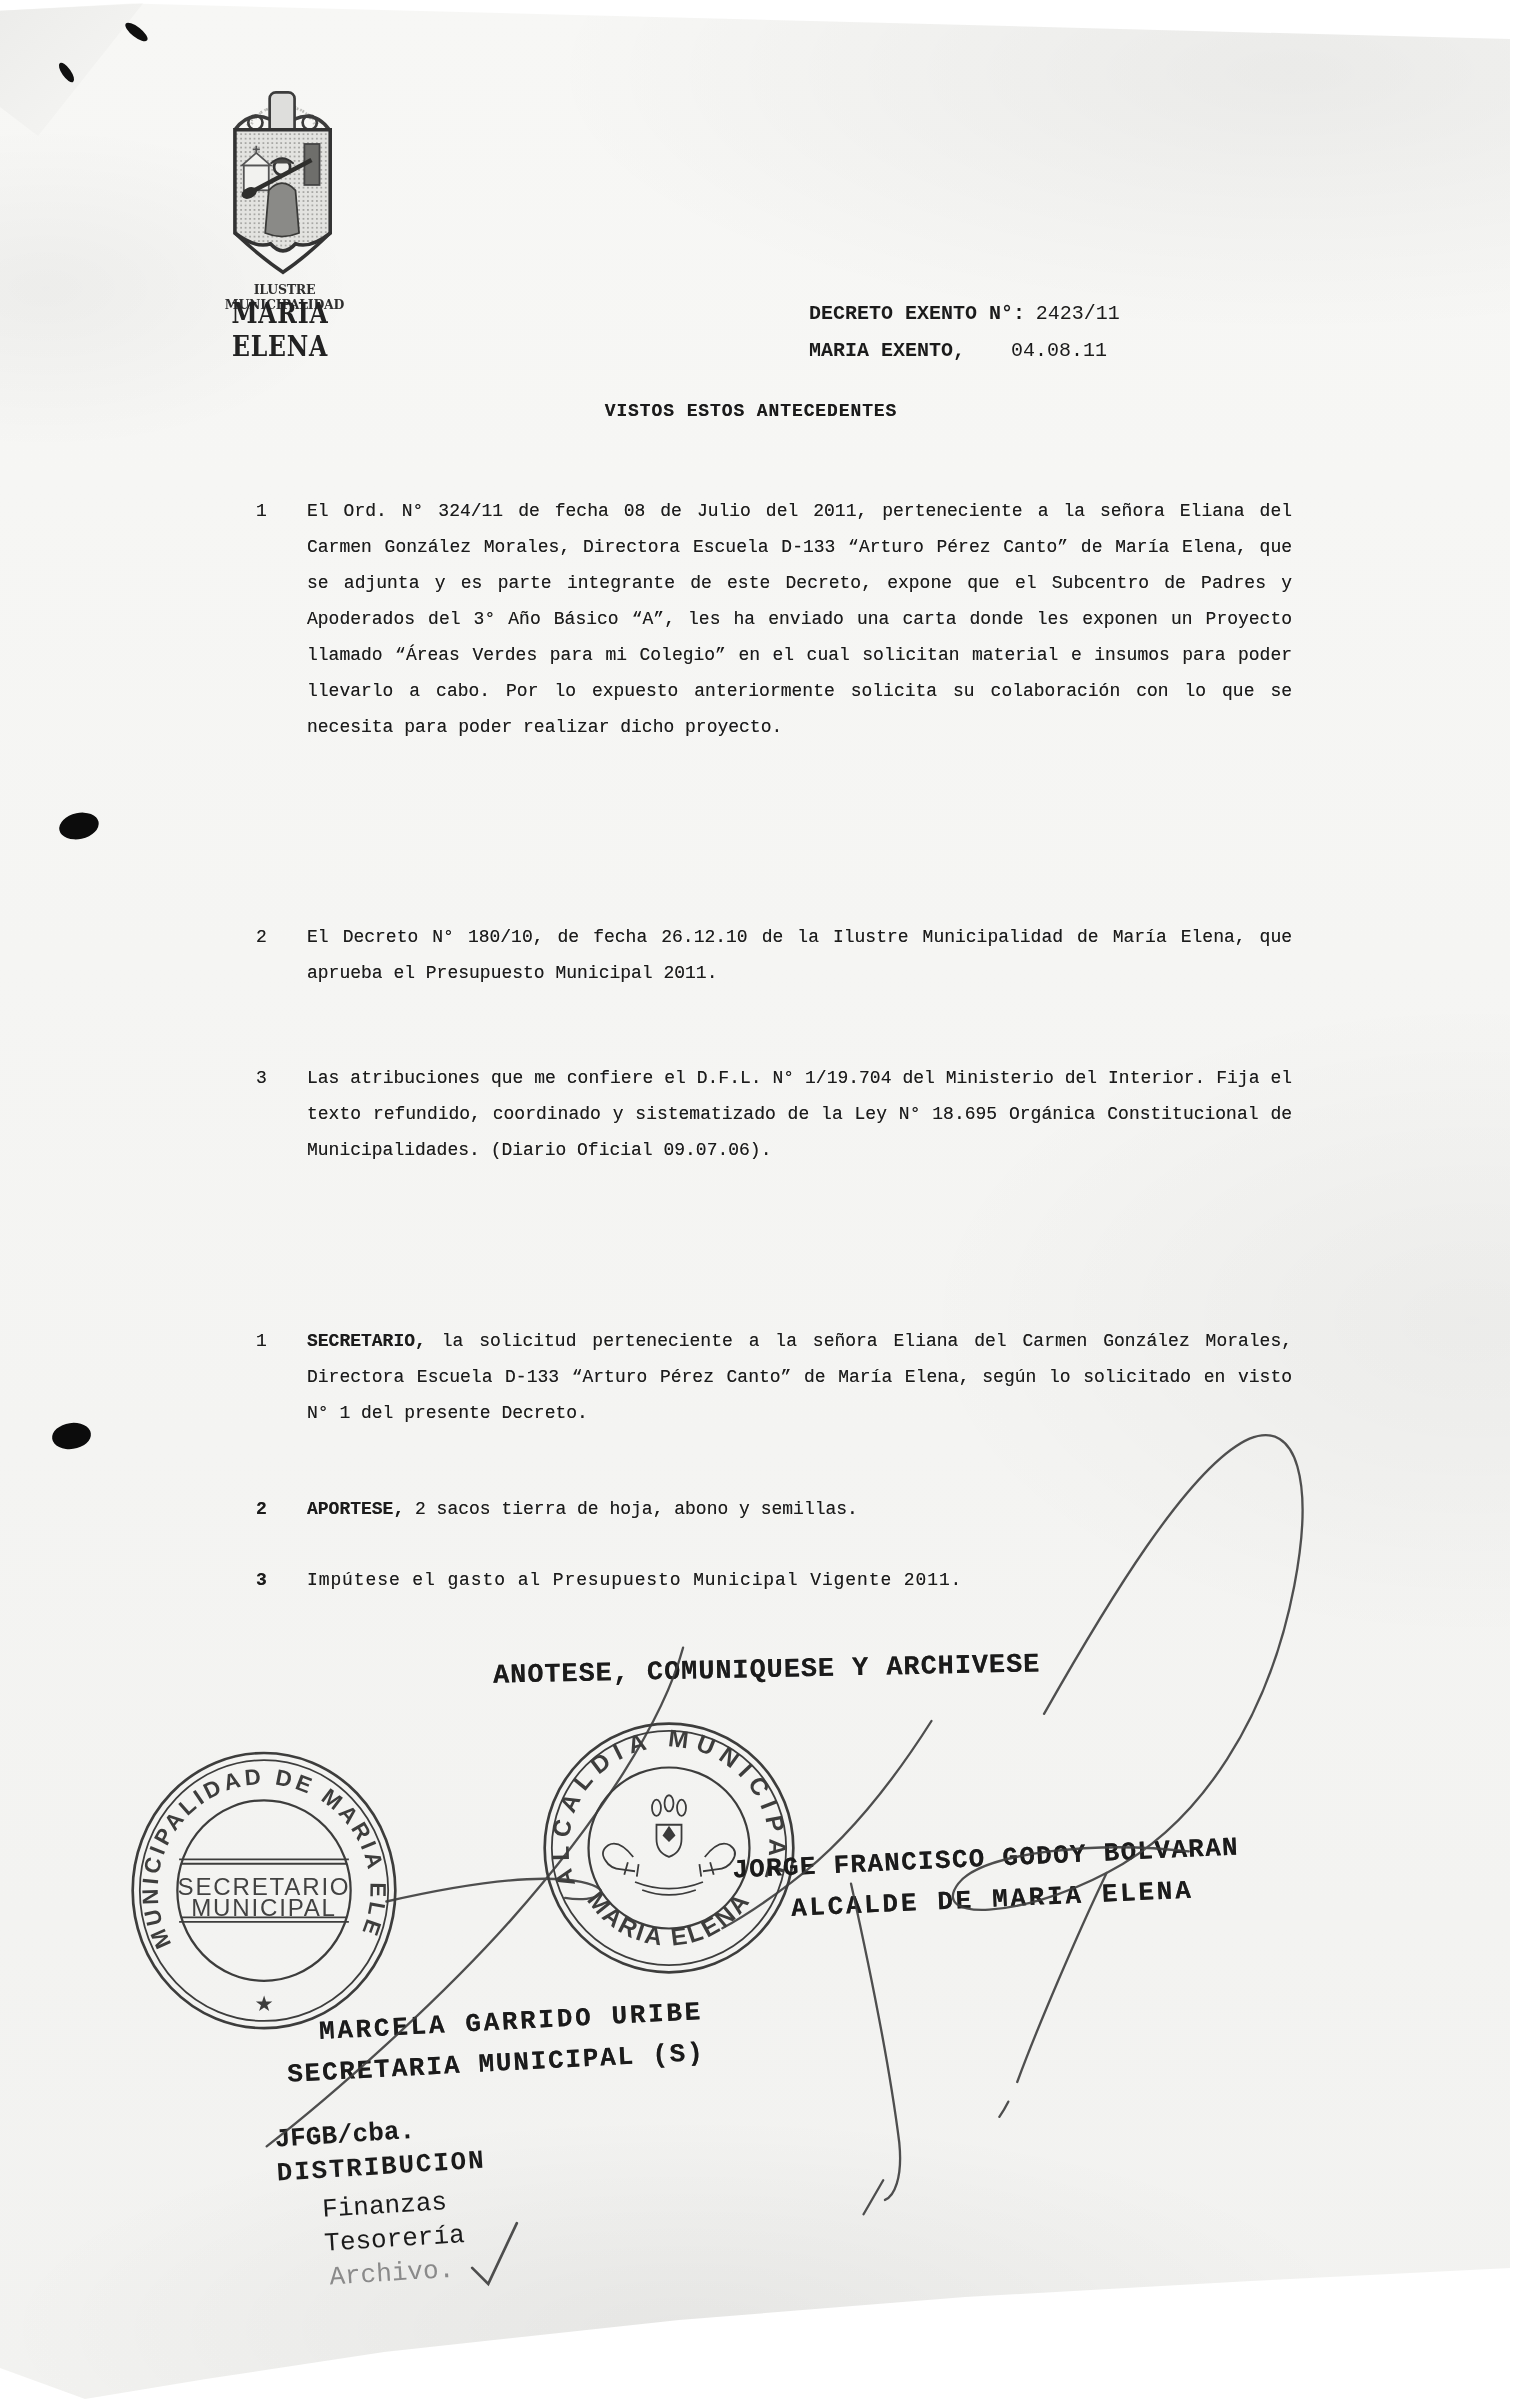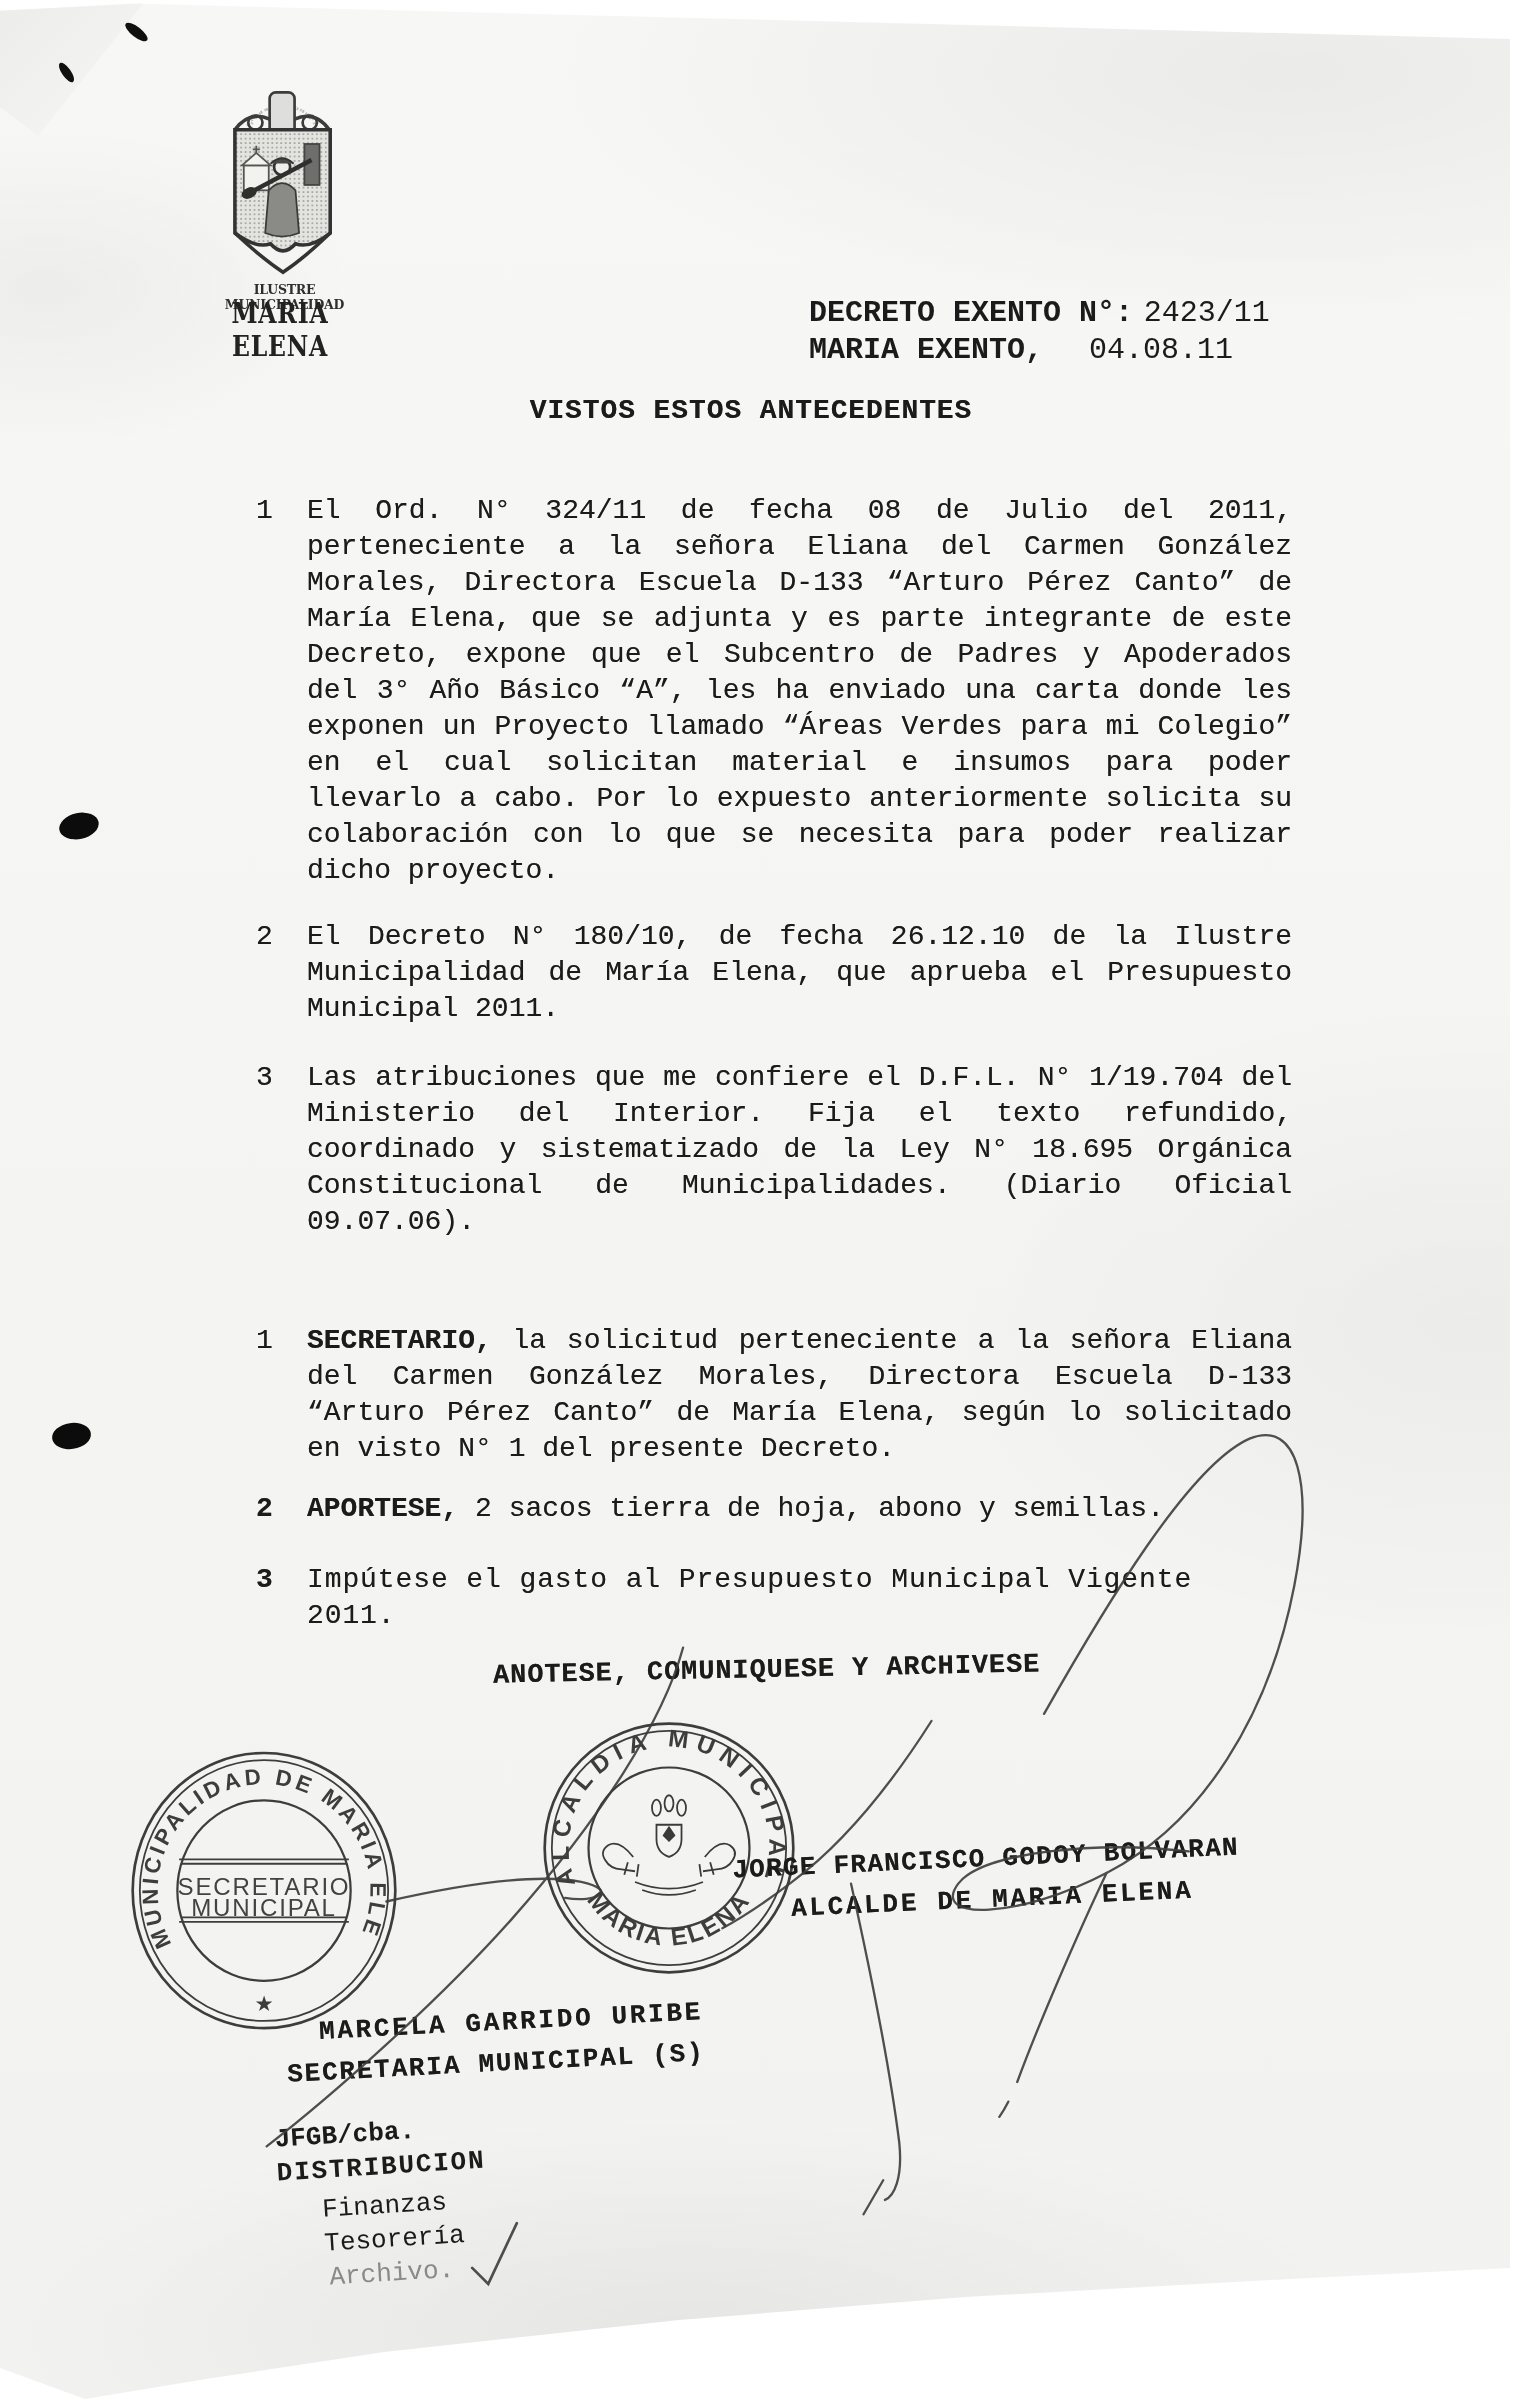--- a/index.html
+++ b/index.html
@@ -17,28 +17,28 @@
       linear-gradient(#f7f7f5,#f2f2f0);}
   .fold{position:absolute;left:0;top:0;width:170px;height:147px;
     clip-path:polygon(0 10.7px,143px 3.6px,38px 136px,0 107px);
     background:linear-gradient(135deg,#ececea 0%,#f5f5f3 75%);z-index:3;}
   .pen-mark{position:absolute;background:#101010;border-radius:50%;z-index:4;}
   .hole{position:absolute;background:#0c0c0c;border-radius:50%;z-index:4;}
 
   .abs{position:absolute;z-index:5;}
   .mono{font-family:"Liberation Mono","DejaVu Sans Mono",monospace;}
   .b{font-weight:700;}
-  .body-text{font-size:28px;line-height:36px;text-shadow:0 0 0.5px rgba(20,20,20,.55);}
+  .body-text{font-size:18px;line-height:36px;text-shadow:0 0 0.5px rgba(20,20,20,.55);}
   .row{display:flex;align-items:flex-start;}
   .row .num{width:51px;flex:0 0 51px;}
   .row .txt{width:985px;text-align:justify;}
   .heading{font-weight:700;letter-spacing:0.9px;text-shadow:0 0 0.6px rgba(0,0,0,.6);}
 
   
-  #decree-head{left:809px;top:295px;font-size:30px;line-height:37px;}
+  #decree-head{left:809px;top:295px;font-size:20px;line-height:37px;}
   #decree-head .val{font-weight:400;}
   
   #org-line{left:206px;top:282px;width:157px;text-align:center;
     font-family:"DejaVu Serif","Liberation Serif",serif;font-weight:700;font-size:12.5px;
     letter-spacing:-0.2px;color:#2e2e2e;}
   #org-name{left:181px;top:297px;width:198px;text-align:center;
     font-family:"DejaVu Serif","Liberation Serif",serif;font-weight:700;font-size:28px;
     color:#222;transform:scaleX(.84);transform-origin:center;letter-spacing:0.9px;}
 
   

